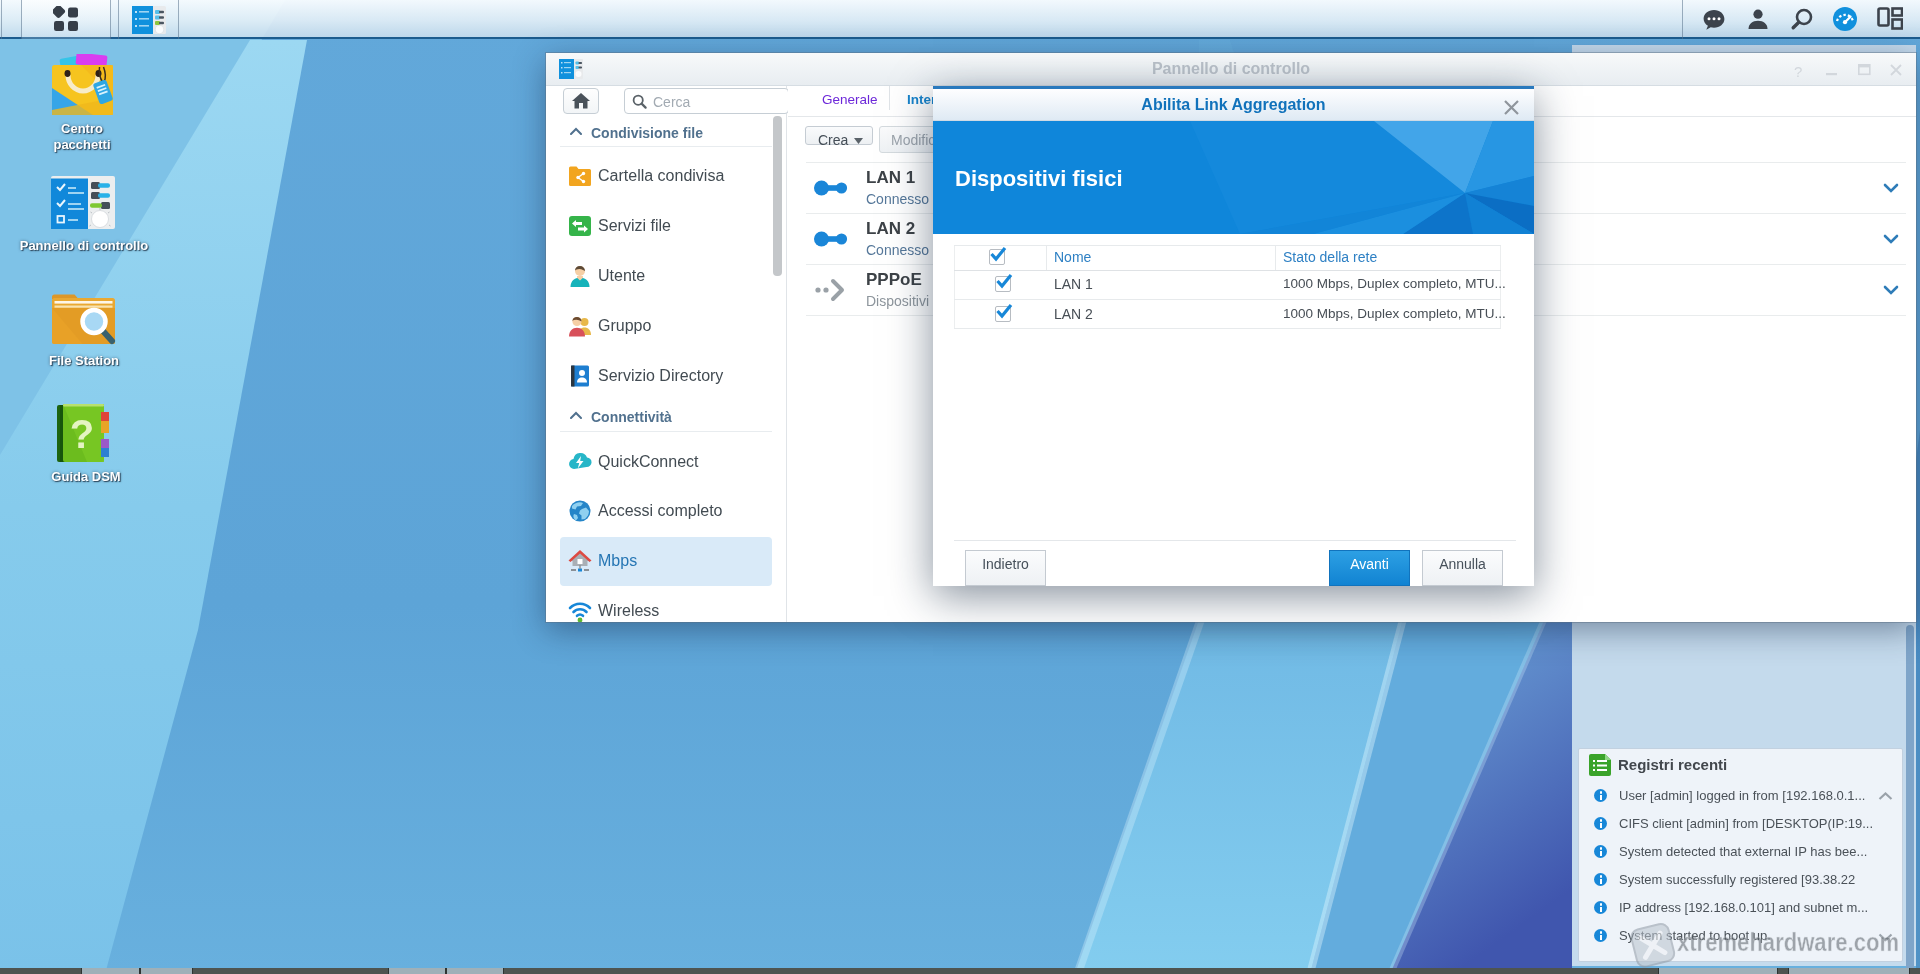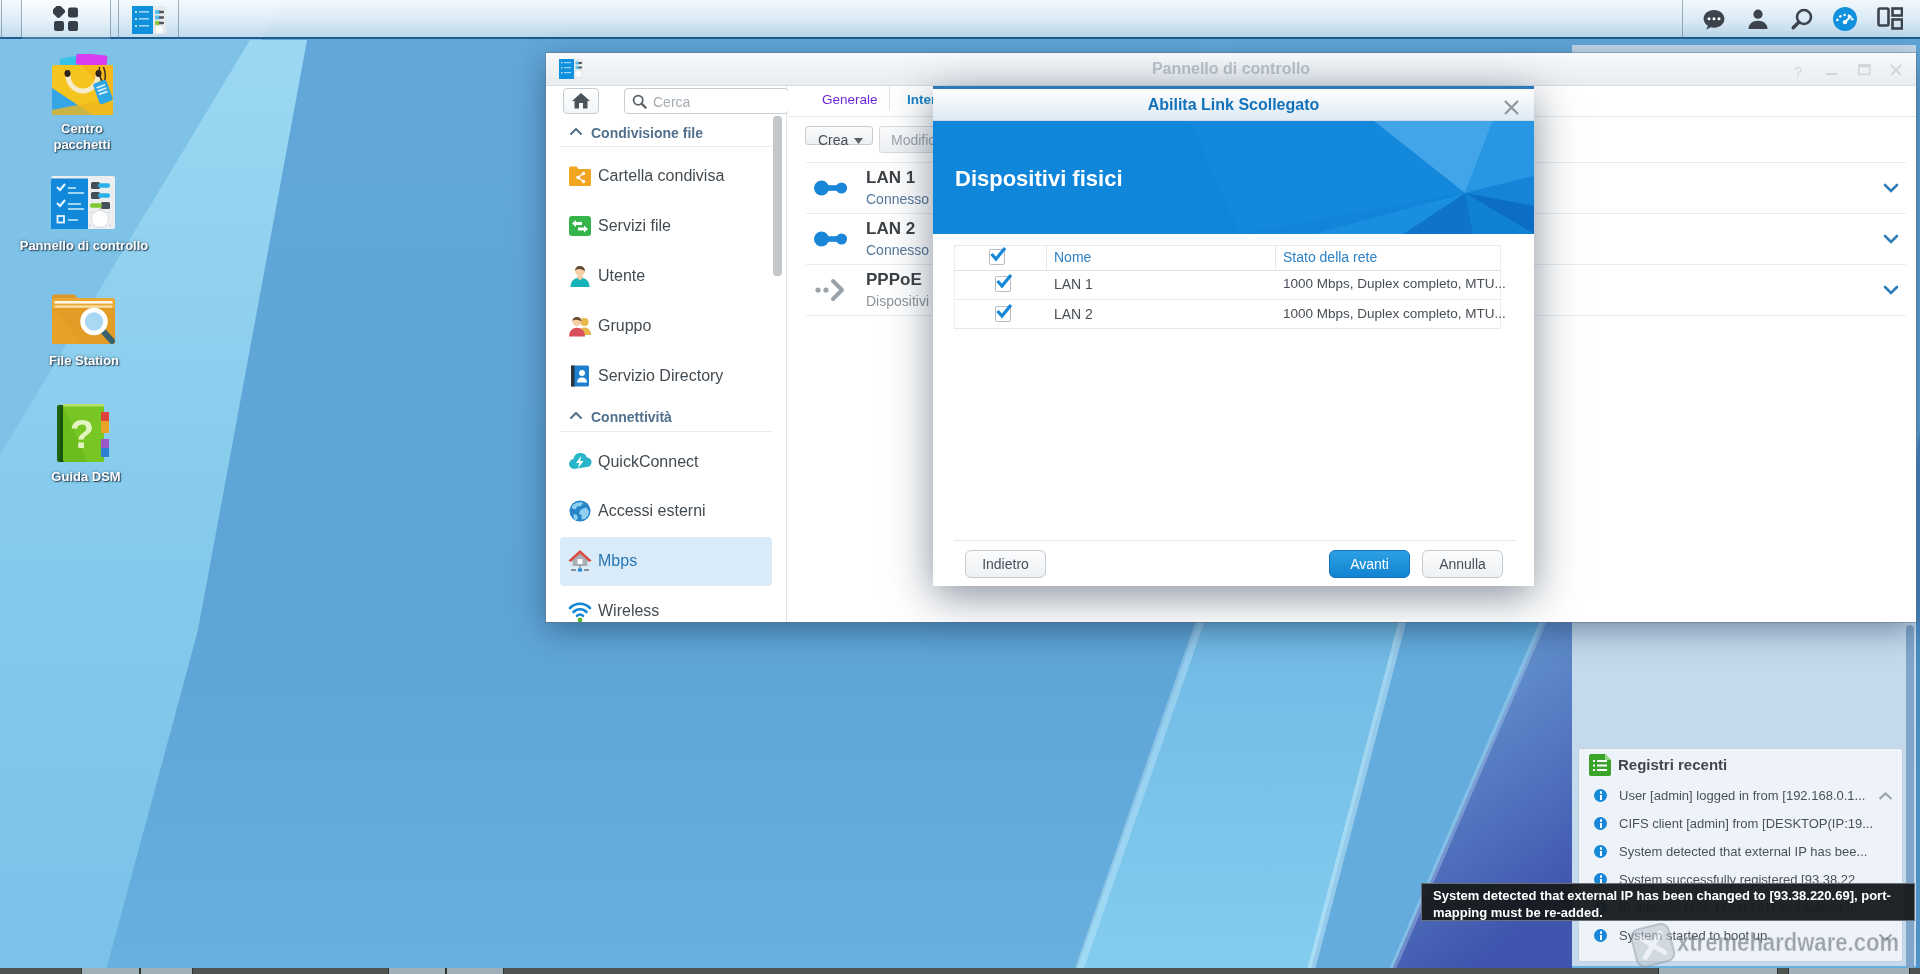--- a/index.html
+++ b/index.html
@@ -47,21 +47,21 @@
   box-shadow:0 10px 40px rgba(15,35,60,0.5); }
 #dlgtop { position:absolute; left:0; top:0; width:601px; height:3px; background:#2979bd; }
 #dlghead { position:absolute; left:0; top:3px; width:601px; height:32px;
   background:linear-gradient(to bottom,#fefeff,#dfeaf4); border-bottom:1px solid #cfdae4; }
 #dlghead .t { position:absolute; left:0; right:0; top:7px; text-align:center; font-size:16px; font-weight:bold; color:#1172bb; }
 #banner { position:absolute; left:0; top:35px; width:601px; height:113px; overflow:hidden; }
 #banner h1 { position:absolute; left:22px; top:45px; font-size:22px; font-weight:bold; color:#fff; }
 #dlgtable { position:absolute; left:21px; top:159px; width:547px; }
 .cellline { position:absolute; height:1px; background:#e7eaec; left:0; width:547px; }
 .cb { position:absolute; width:16px; height:16px; background:#fff; border:1px solid #b7bcc2; border-radius:2px; }
-.dlgbtn { position:absolute; height:28px; border-radius:6px; font-size:14px; text-align:center;
+.dlgbtn { position:absolute; height:36px; border-radius:0; font-size:14px; text-align:center;
   border:1px solid #c4cad1; background:linear-gradient(to bottom,#fbfcfd,#eef1f4); color:#46505a; }
 
 
 #wpanel { position:absolute; left:1572px; top:45px; width:344px; height:921px; background:rgba(205,222,238,0.92); }
 .wcard { position:absolute; left:6px; width:325px; background:#eef3f9; border:1px solid #c2d1e0; border-radius:2px; }
 .li { position:absolute; left:40px; font-size:13px; color:#4a5158; font-style:normal; }
 .li i { position:absolute; left:-25px; top:1px; width:13px; height:13px; border-radius:50%; background:#1787d8; }
 .li i::before { content:""; position:absolute; left:5.6px; top:2.2px; width:2.4px; height:2.4px; background:#fff; border-radius:50%; }
 .li i::after { content:""; position:absolute; left:5.6px; top:5.6px; width:2.4px; height:5px; background:#fff; }
 
@@ -401,21 +401,21 @@
         </svg>
         <div class="lbl">QuickConnect</div>
       </div>
       <div class="sitem" style="top:402px;">
         <svg class="sicon" viewBox="0 0 24 24">
           <circle cx="12" cy="12" r="10.5" fill="#2585c8"></circle>
           <path d="M4 7 c3-3.5 8-4.5 11-3 l-2 3 -4 0.5 -1.5 3 -3.5-1 Z" fill="#8fd0f0"></path>
           <path d="M14 10 l4-1.5 3 3.5 c0 3-1.5 6-4 8 l-3.5 0.5 0-4 -2.5-2 1-3 Z" fill="#8fd0f0"></path>
           <path d="M6 15 l3 1 1 3 -2 2.5 C6 20 4.5 17.5 6 15 Z" fill="#8fd0f0"></path>
         </svg>
-        <div class="lbl">Accessi esterni</div>
+        <div class="lbl">Accessi completo</div>
       </div>
       <div class="abs" style="left:14px;top:451px;width:212px;height:49px;background:#d9eaf8;border-radius:4px;"></div>
       <div class="sitem" style="top:452px;">
         <svg class="sicon" viewBox="0 0 24 24">
           <path d="M12 2 L23 12 L19.5 12 L19.5 17 L4.5 17 L4.5 12 L1 12 Z" fill="#a9afb5"></path>
           <path d="M12 1 L23.5 11.5 L21.5 13 L12 4.5 L2.5 13 L0.5 11.5 Z" fill="#dd4a42"></path>
           <rect x="9.5" y="10" width="5" height="5" fill="#fff"></rect>
           <rect x="10" y="19.5" width="4" height="3" fill="#1787d8"></rect>
             <rect x="11.3" y="16" width="1.4" height="4" fill="#8a9096"></rect>
           <rect x="3" y="20" width="5" height="2" fill="#8a9096"></rect>
@@ -487,21 +487,21 @@
             <path d="M2 2 L8 8 L14 2" fill="none" stroke="#2e7cb8" stroke-width="2.6" stroke-linecap="round"></path>
           </svg>
       </div>
       <div class="rowline" style="top:229px;"></div>
     </div>
   </div>
 
   <div id="dlg">
     <div id="dlgtop"></div>
     <div id="dlghead">
-        <div class="t">Abilita Link Scollegato</div>
+        <div class="t">Abilita Link Aggregation</div>
       </div>
     <div id="banner">
       <svg width="601" height="113" viewBox="0 0 601 113">
         <rect width="601" height="113" fill="#0f86da"></rect>
         <polygon points="257,0 441,0 532,72 307,113" fill="#1489dc"></polygon>
         <polygon points="441,0 560,0 532,72" fill="#42a5e9"></polygon>
         <polygon points="560,0 601,0 601,55 532,72" fill="#2796e3"></polygon>
         <polygon points="601,55 601,85 532,72" fill="#1583d6"></polygon>
         <polygon points="601,85 601,113 532,72" fill="#0b6ec4"></polygon>
         <polygon points="601,113 540,113 532,72" fill="#1181d4"></polygon>
@@ -540,21 +540,20 @@
           <path d="M3.5 9 L8 14 L17 3" fill="none" stroke="#1787d8" stroke-width="3.2"></path>
         </svg>
       <div class="cellline" style="top:83px;"></div>
     </div>
     <div class="abs" style="left:21px;top:454px;width:562px;height:1px;background:#e4e7ea;"></div>
     <div class="dlgbtn" style="left:32px;top:464px;width:81px;padding-top:5px;">Indietro</div>
     <div class="dlgbtn" style="left:396px;top:464px;width:81px;padding-top:5px;background:linear-gradient(#2da0e4,#1183d2);border-color:#1173bd;color:#fff;">Avanti</div>
     <div class="dlgbtn" style="left:489px;top:464px;width:81px;padding-top:5px;">Annulla</div>
   </div>
 
-  <div id="tooltip">System detected that external IP has been changed to [93.38.220.69], port-<br>mapping must be re-added.</div>
 
   <div id="watermark">
     <svg width="290" height="52" viewBox="0 0 290 52">
       <g transform="rotate(-14 24 26)">
         <rect x="4" y="6" width="38" height="38" rx="8" fill="#b9c2cc" stroke="#8f99a4" stroke-width="2"></rect>
         <path d="M13 15 L33 35 M33 15 L13 35" stroke="#eef1f4" stroke-width="5" stroke-linecap="round"></path>
       </g>
       <text x="47" y="31" font-family="Liberation Sans, sans-serif" font-size="26" font-weight="bold" fill="#5c636a" stroke="#d8dce0" stroke-width="0.5" textLength="222" lengthAdjust="spacingAndGlyphs">xtremehardware.com</text>
     </svg>
   </div>

